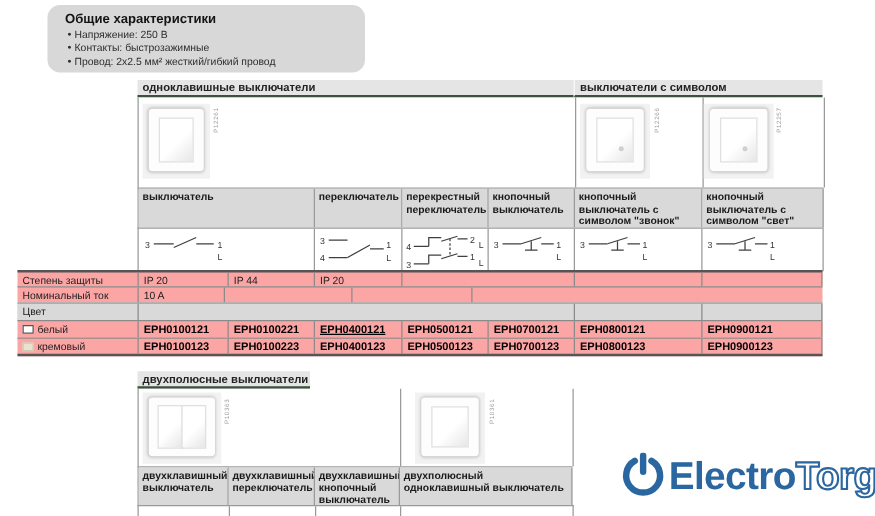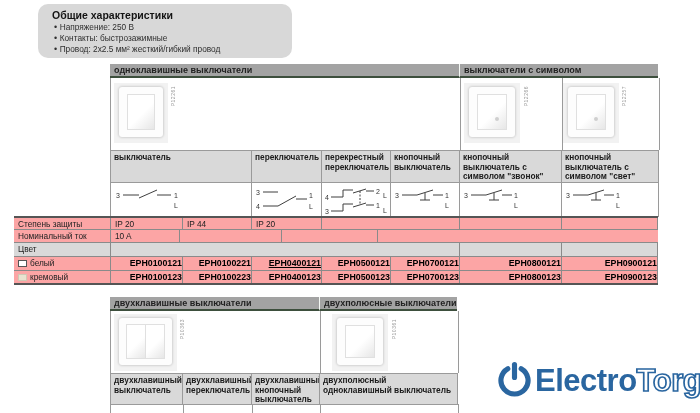--- a/index.html
+++ b/index.html
@@ -9,21 +9,21 @@
   
   .info-box{position:absolute;left:38px;top:4px;width:254px;height:54px;
             background:#d8d8d8;border-radius:10px;padding:5px 10px 4px 14px;box-sizing:border-box;}
   .info-title{font-size:10.5px;font-weight:bold;color:#141414;line-height:12px;}
   .info-list{margin:1px 0 0 2px;padding:0;list-style:none;}
   .info-list li{font-size:8.3px;color:#2e2e2e;line-height:10.8px;}
   .info-list li::before{content:"\2022\00a0";font-size:9px;color:#2e2e2e;}
 
   
   .hdr-row{position:absolute;display:flex;height:14px;}
-  .hdr-cell{box-sizing:border-box;background:#a3a3a3;border-bottom:2px solid #3d4f3d;
+  .hdr-cell{box-sizing:border-box;background:#e5e5e5;border-bottom:2px solid #3d4f3d;
             font-size:9px;font-weight:bold;color:#222;padding:1px 0 0 4px;overflow:hidden;white-space:nowrap;}
   .hdr-cell + .hdr-cell{border-left:1px solid #f4f8f4;}
 
   .img-row{position:absolute;background:#fff;border-left:1px solid #9a9a9a;border-right:1px solid #9a9a9a;}
   .vdiv{position:absolute;top:0;bottom:0;width:1px;background:#9a9a9a;}
 
   .lbl-row{position:absolute;display:flex;border-left:1px solid #9a9a9a;border-top:1px solid #9a9a9a;}
   .lbl-cell{box-sizing:border-box;background:#d9d9d9;border-right:1px solid #9a9a9a;
             font-size:8.3px;font-weight:bold;color:#1a1a1a;line-height:9.6px;padding:2px 2px 0 3px;overflow:hidden;}
 
@@ -35,21 +35,21 @@
 
   .spec-row{position:absolute;left:14px;width:644px;display:flex;box-sizing:border-box;
             border-top:1px solid #8a8a8a;background:#fca5a5;}
   .spec-row.thick-top{border-top:2px solid #555;}
   .spec-row.thick-bottom{border-bottom:2px solid #555;}
   .stub{box-sizing:border-box;width:96px;font-size:8.3px;color:#222;padding:1px 0 0 4px;
         overflow:hidden;white-space:nowrap;}
   .spec-cell{box-sizing:border-box;border-left:1px solid #8a8a8a;font-size:8.3px;color:#222;
              padding:1px 0 0 4px;overflow:hidden;white-space:nowrap;}
   .spec-row.gray, .spec-row.gray .stub, .spec-row.gray .spec-cell{background:#d9d9d9;}
-  .code-cell{font-weight:bold;font-size:8.8px;color:#000;text-align:right;}
+  .code-cell{font-weight:bold;font-size:8.8px;color:#000;}
   .spec-row .right-edge{border-right:1px solid #8a8a8a;}
 
   .swatch{display:inline-block;width:9px;height:7px;box-sizing:border-box;margin:0 3px -1px 0;}
   .swatch.white{background:#ffffff;border:1px solid #555;}
   .swatch.cream{background:#e9e2cf;border:1px solid #cfc8b4;}
 
   
   .ph{position:absolute;background:#f2f2f2;}
   .plate{position:absolute;left:5px;right:5px;top:4px;bottom:6px;background:#fdfdfd;
          border-radius:3px;box-shadow:0 0 3px rgba(0,0,0,.28);}
@@ -247,21 +247,20 @@
     <div class="spec-cell code-cell" style="width:72px;">EPH0100123</div>
     <div class="spec-cell code-cell" style="width:69px;">EPH0100223</div>
     <div class="spec-cell code-cell" style="width:70px;">EPH0400123</div>
     <div class="spec-cell code-cell" style="width:69px;">EPH0500123</div>
     <div class="spec-cell code-cell" style="width:69px;">EPH0700123</div>
     <div class="spec-cell code-cell" style="width:102px;">EPH0800123</div>
     <div class="spec-cell code-cell right-edge" style="width:97px;">EPH0900123</div>
   </div>
 
   <div class="hdr-row" style="left:110px;top:297px;width:347px;">
-    <div class="hdr-cell" style="width:209px;">двухклавишные выключатели</div>
     <div class="hdr-cell" style="width:138px;">двухполюсные выключатели</div>
   </div>
 
   <div class="img-row" style="left:110px;top:311px;width:347px;height:62px;">
     <div class="vdiv" style="left:209px;"></div>
 
     <div class="ph" style="left:3px;top:3px;width:63px;height:57px;">
       <div class="plate">
         <div class="rocker-l"></div>
         <div class="rocker-r"></div>

